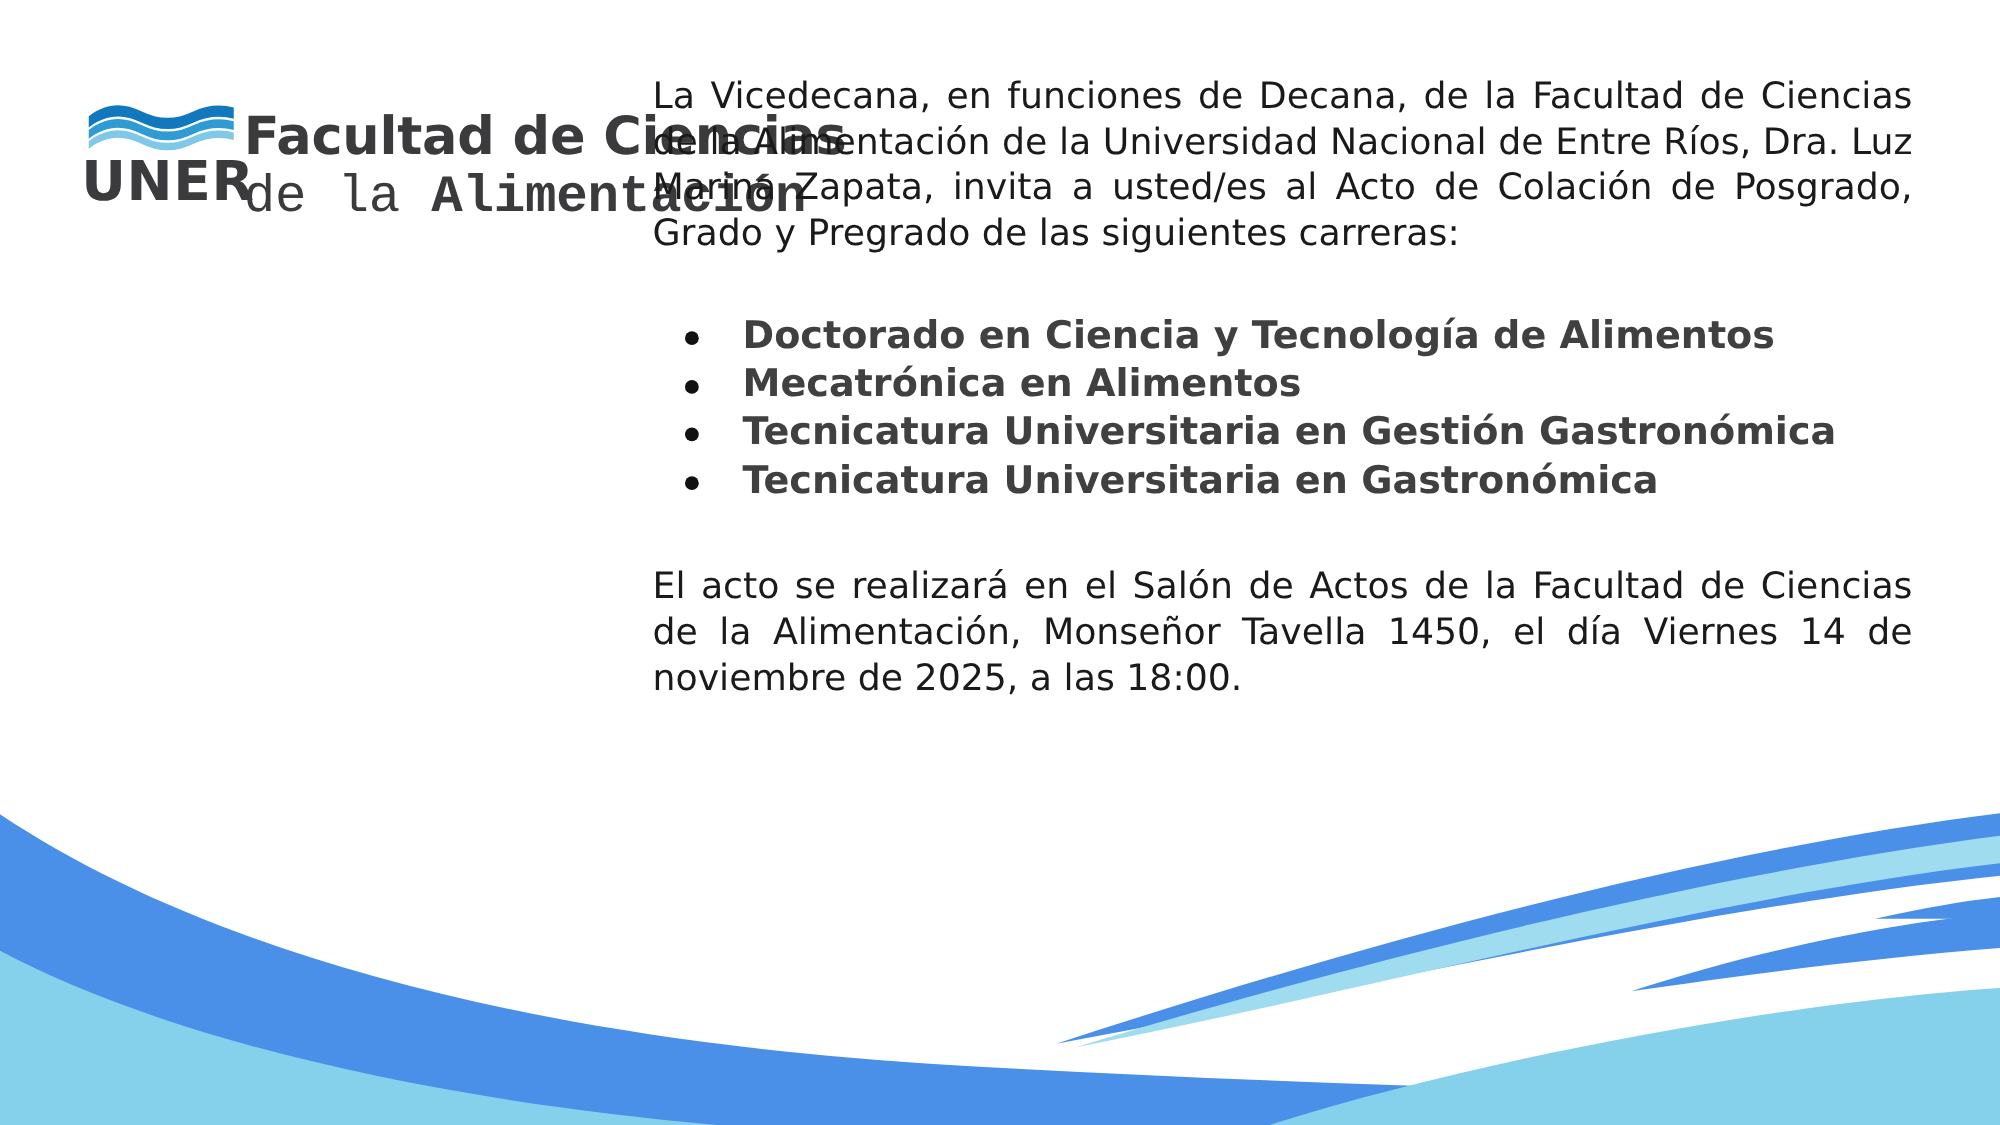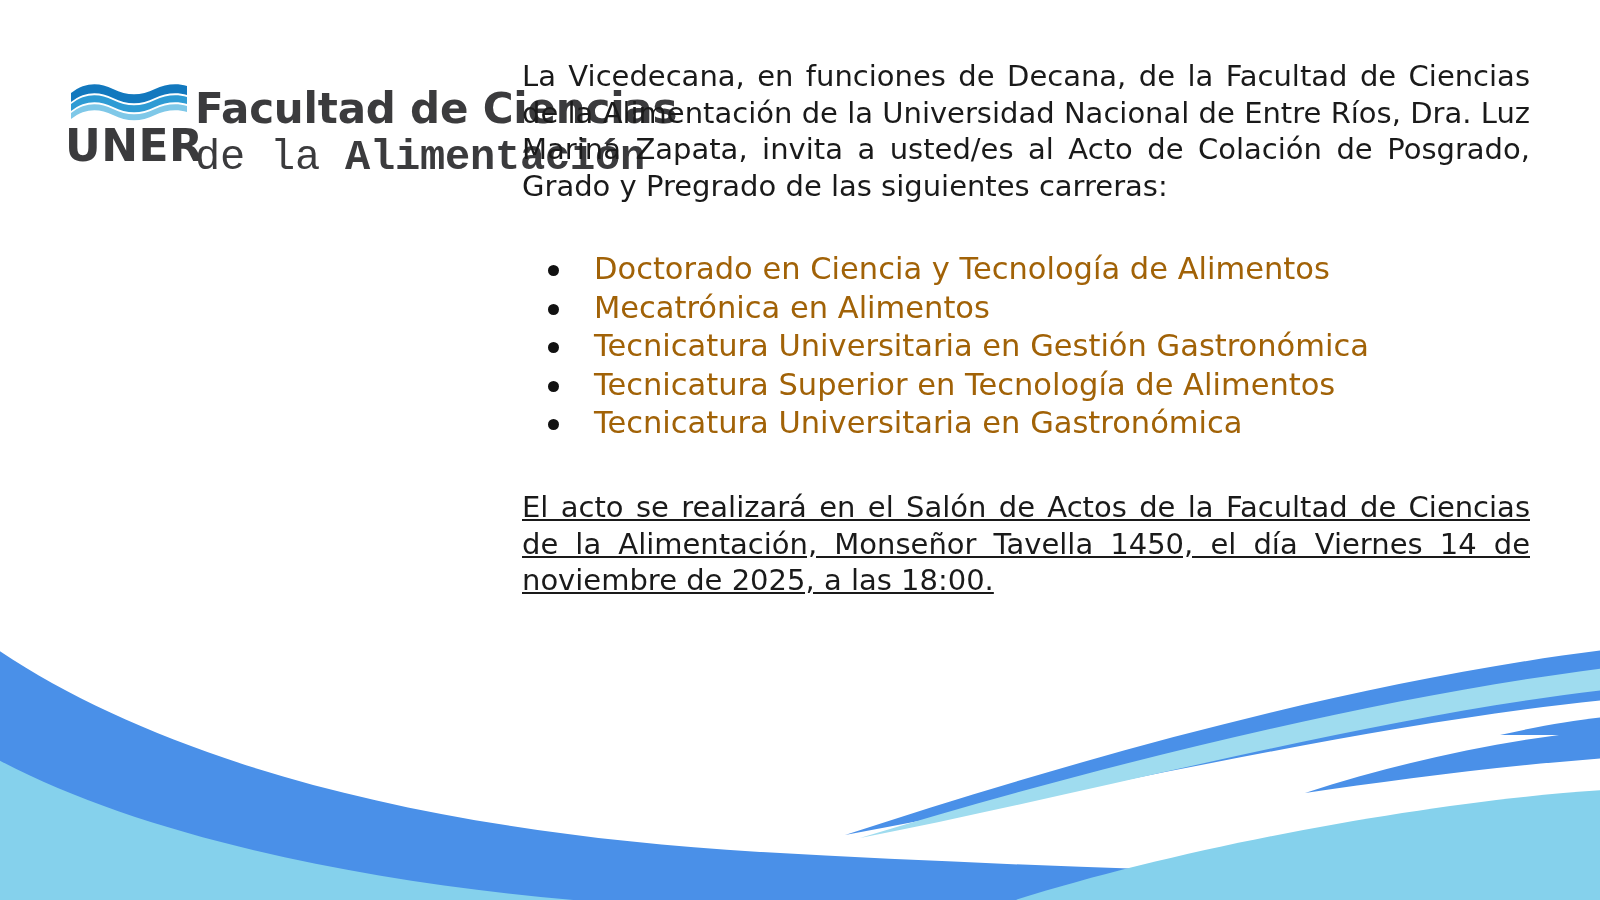--- a/index.html
+++ b/index.html
@@ -94,38 +94,38 @@
   }
   #careers-list {
     list-style: none;
     margin: 46px 0 0 0;
     padding: 0 0 0 26px;
   }
   #careers-list li {
     position: relative;
     font-size: 30.5px;
     line-height: 1.265;
-    color: #a16207;
+    color: #404040;
     padding-left: 46px;
     font-family: "DejaVu Sans", "Liberation Sans", sans-serif;
     white-space: nowrap;
+    font-weight: bold;
   }
   #careers-list li::before {
     content: "";
     position: absolute;
     left: 0px;
     top: 15px;
     width: 11px;
     height: 11px;
     border-radius: 50%;
     background: #111111;
   }
   #closing-paragraph {
     margin-top: 46px;
-    text-decoration: underline;
   }
 </style>
 </head>
 <body>
 
 <div id="page">
 
   <svg id="wave-decoration" viewBox="0 0 1600 900" preserveAspectRatio="none">
 
     <path fill="#4A90E8" d="M -5 648
@@ -202,20 +202,19 @@
   </div>
 
   <div id="content">
 
     <p class="para" id="intro-paragraph">La Vicedecana, en funciones de Decana, de la Facultad de Ciencias de la Alimentación de la Universidad Nacional de Entre Ríos, Dra. Luz Marina Zapata, invita a usted/es al Acto de Colación de Posgrado, Grado y Pregrado de las siguientes carreras:</p>
 
     <ul id="careers-list">
       <li>Doctorado en Ciencia y Tecnología de Alimentos</li>
       <li>Mecatrónica en Alimentos</li>
       <li>Tecnicatura Universitaria en Gestión Gastronómica</li>
-      <li>Tecnicatura Superior en Tecnología de Alimentos</li>
       <li>Tecnicatura Universitaria en Gastronómica</li>
     </ul>
 
     <p class="para" id="closing-paragraph">El acto se realizará en el Salón de Actos de la Facultad de Ciencias de la Alimentación, Monseñor Tavella 1450, el día Viernes 14 de noviembre de 2025, a las 18:00.</p>
   </div>
 
 </div>
 
 </body></html>

